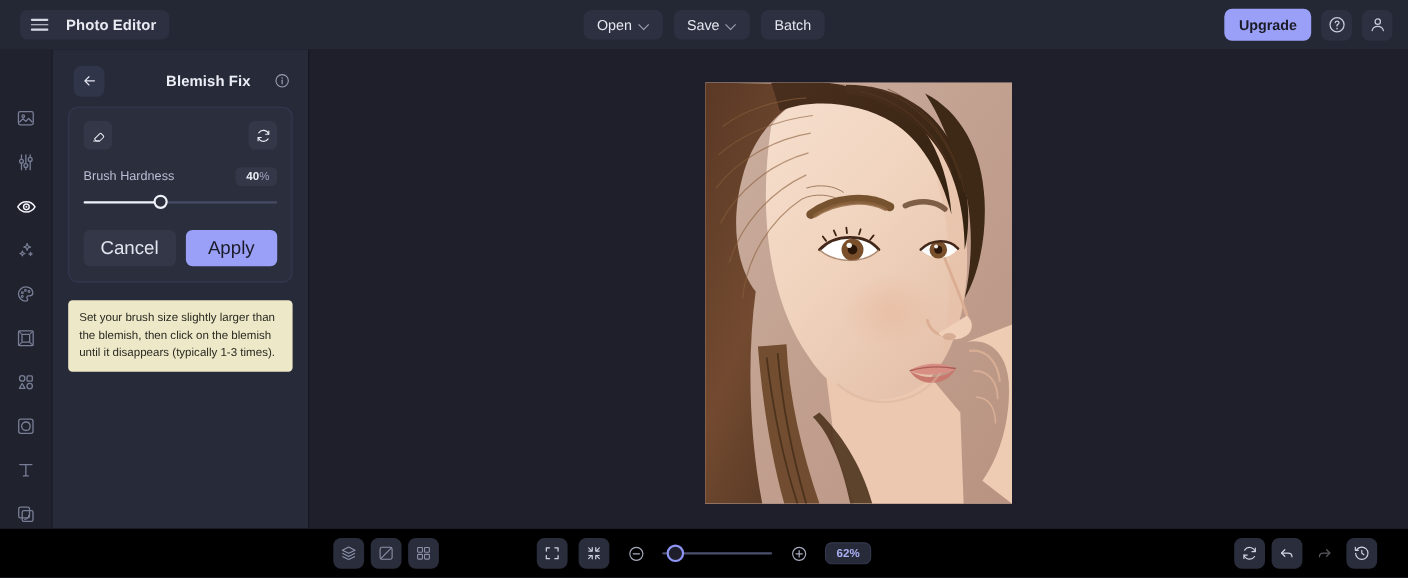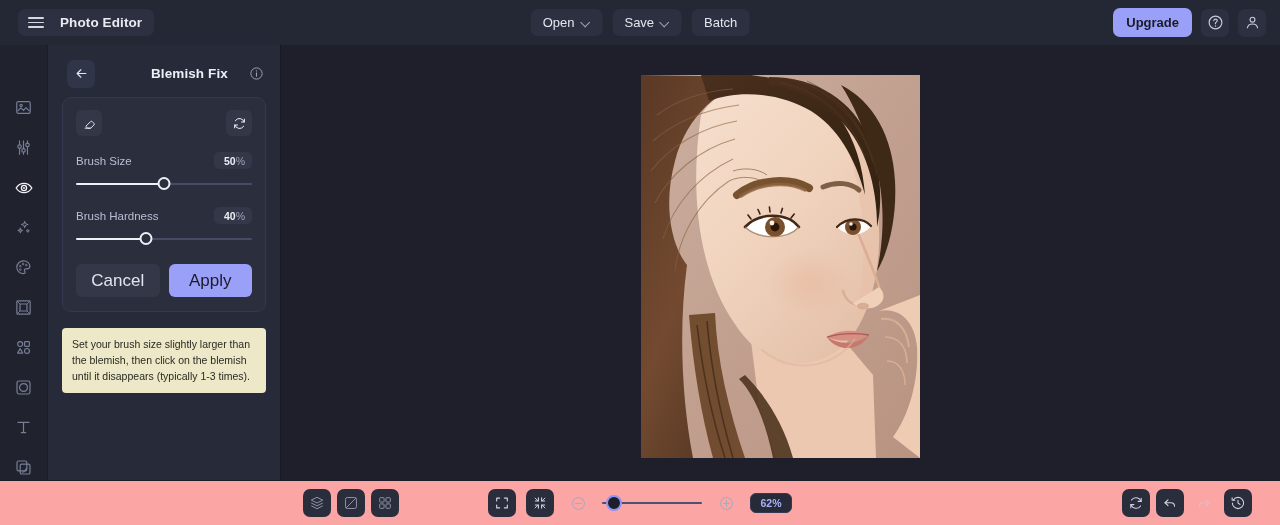--- a/index.html
+++ b/index.html
@@ -155,21 +155,21 @@
   .photo-frame {
     position: absolute; left: 360px; top: 30px;
     width: 279px; height: 383px;
     overflow: hidden; background: #c3a394;
   }
   .photo-frame svg { display: block; }
 
   
   .bottombar {
     height: 45px; min-height: 45px;
-    background: #fca5a5;
+    background: #000000;
     display: flex; align-items: center;
     padding: 0 28px;
     position: relative;
     border-top: 1px solid #1a1c25;
   }
   .bb-left { display: flex; align-items: center; gap: 6px; margin-left: 275px; }
   .bb-btn {
     width: 28px; height: 28px; border-radius: 7px;
     display: flex; align-items: center; justify-content: center; cursor: pointer;
   }
@@ -355,31 +355,20 @@
           </div>
           <div class="tool-btn">
             <svg width="15" height="15" viewBox="0 0 24 24" fill="none">
               <path d="M19.5 9.6A8 8 0 005.2 7.6" stroke="#eceef6" stroke-width="1.6" stroke-linecap="round"></path>
               <path d="M4.5 14.4a8 8 0 0014.3 2" stroke="#eceef6" stroke-width="1.6" stroke-linecap="round"></path>
               <path d="M19.8 5v4.6h-4.6M4.2 19v-4.6h4.6" stroke="#eceef6" stroke-width="1.6" stroke-linecap="round" stroke-linejoin="round"></path>
             </svg>
           </div>
         </div>
 
-        <div class="slider-block">
-          <div class="slider-label-row">
-            <span class="slider-label">Brush Size</span>
-            <span class="val-pill"><span>50</span><span class="pct">%</span></span>
-          </div>
-          <div class="track">
-            <div class="track-bg"></div>
-            <div class="track-fill" id="fill0" style="width: 50%;"></div>
-            <div class="track-knob" id="knob0" style="left: 50%;"></div>
-          </div>
-        </div>
 
         <div class="slider-block">
           <div class="slider-label-row">
             <span class="slider-label">Brush Hardness</span>
             <span class="val-pill"><span>40</span><span class="pct">%</span></span>
           </div>
           <div class="track">
             <div class="track-bg"></div>
             <div class="track-fill" id="fill1" style="width: 40%;"></div>
             <div class="track-knob" id="knob1" style="left: 40%;"></div>

